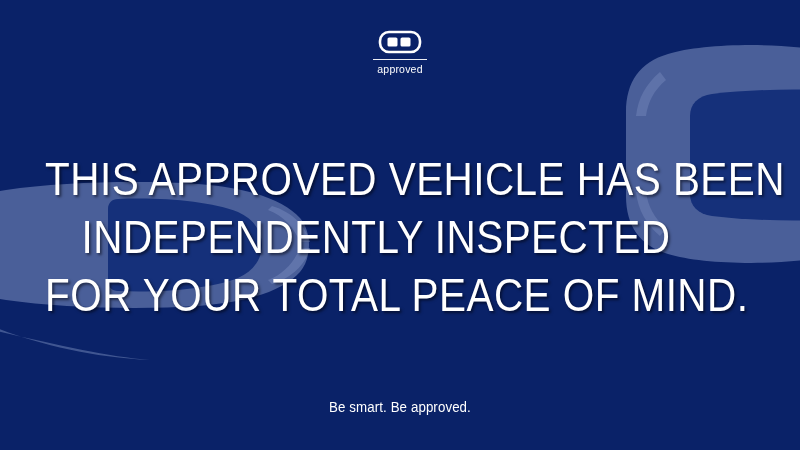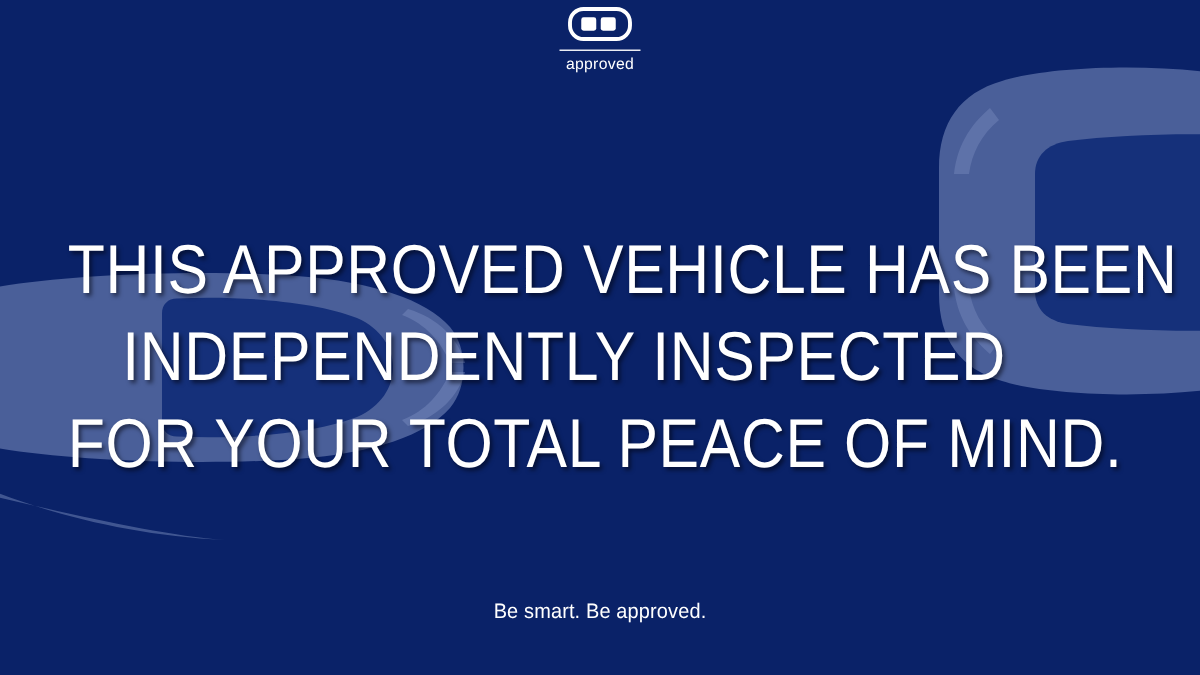--- a/index.html
+++ b/index.html
@@ -22,21 +22,21 @@
     position: absolute;
     inset: 0;
     width: 800px;
     height: 450px;
     pointer-events: none;
   }
 
   
   #logo-block {
     position: absolute;
-    top: 4px;
+    top: 30px;
     left: 0;
     width: 800px;
     text-align: center;
   }
   #logo-mark {
     display: block;
     margin: 0 auto;
   }
   #logo-rule {
     width: 54px;

